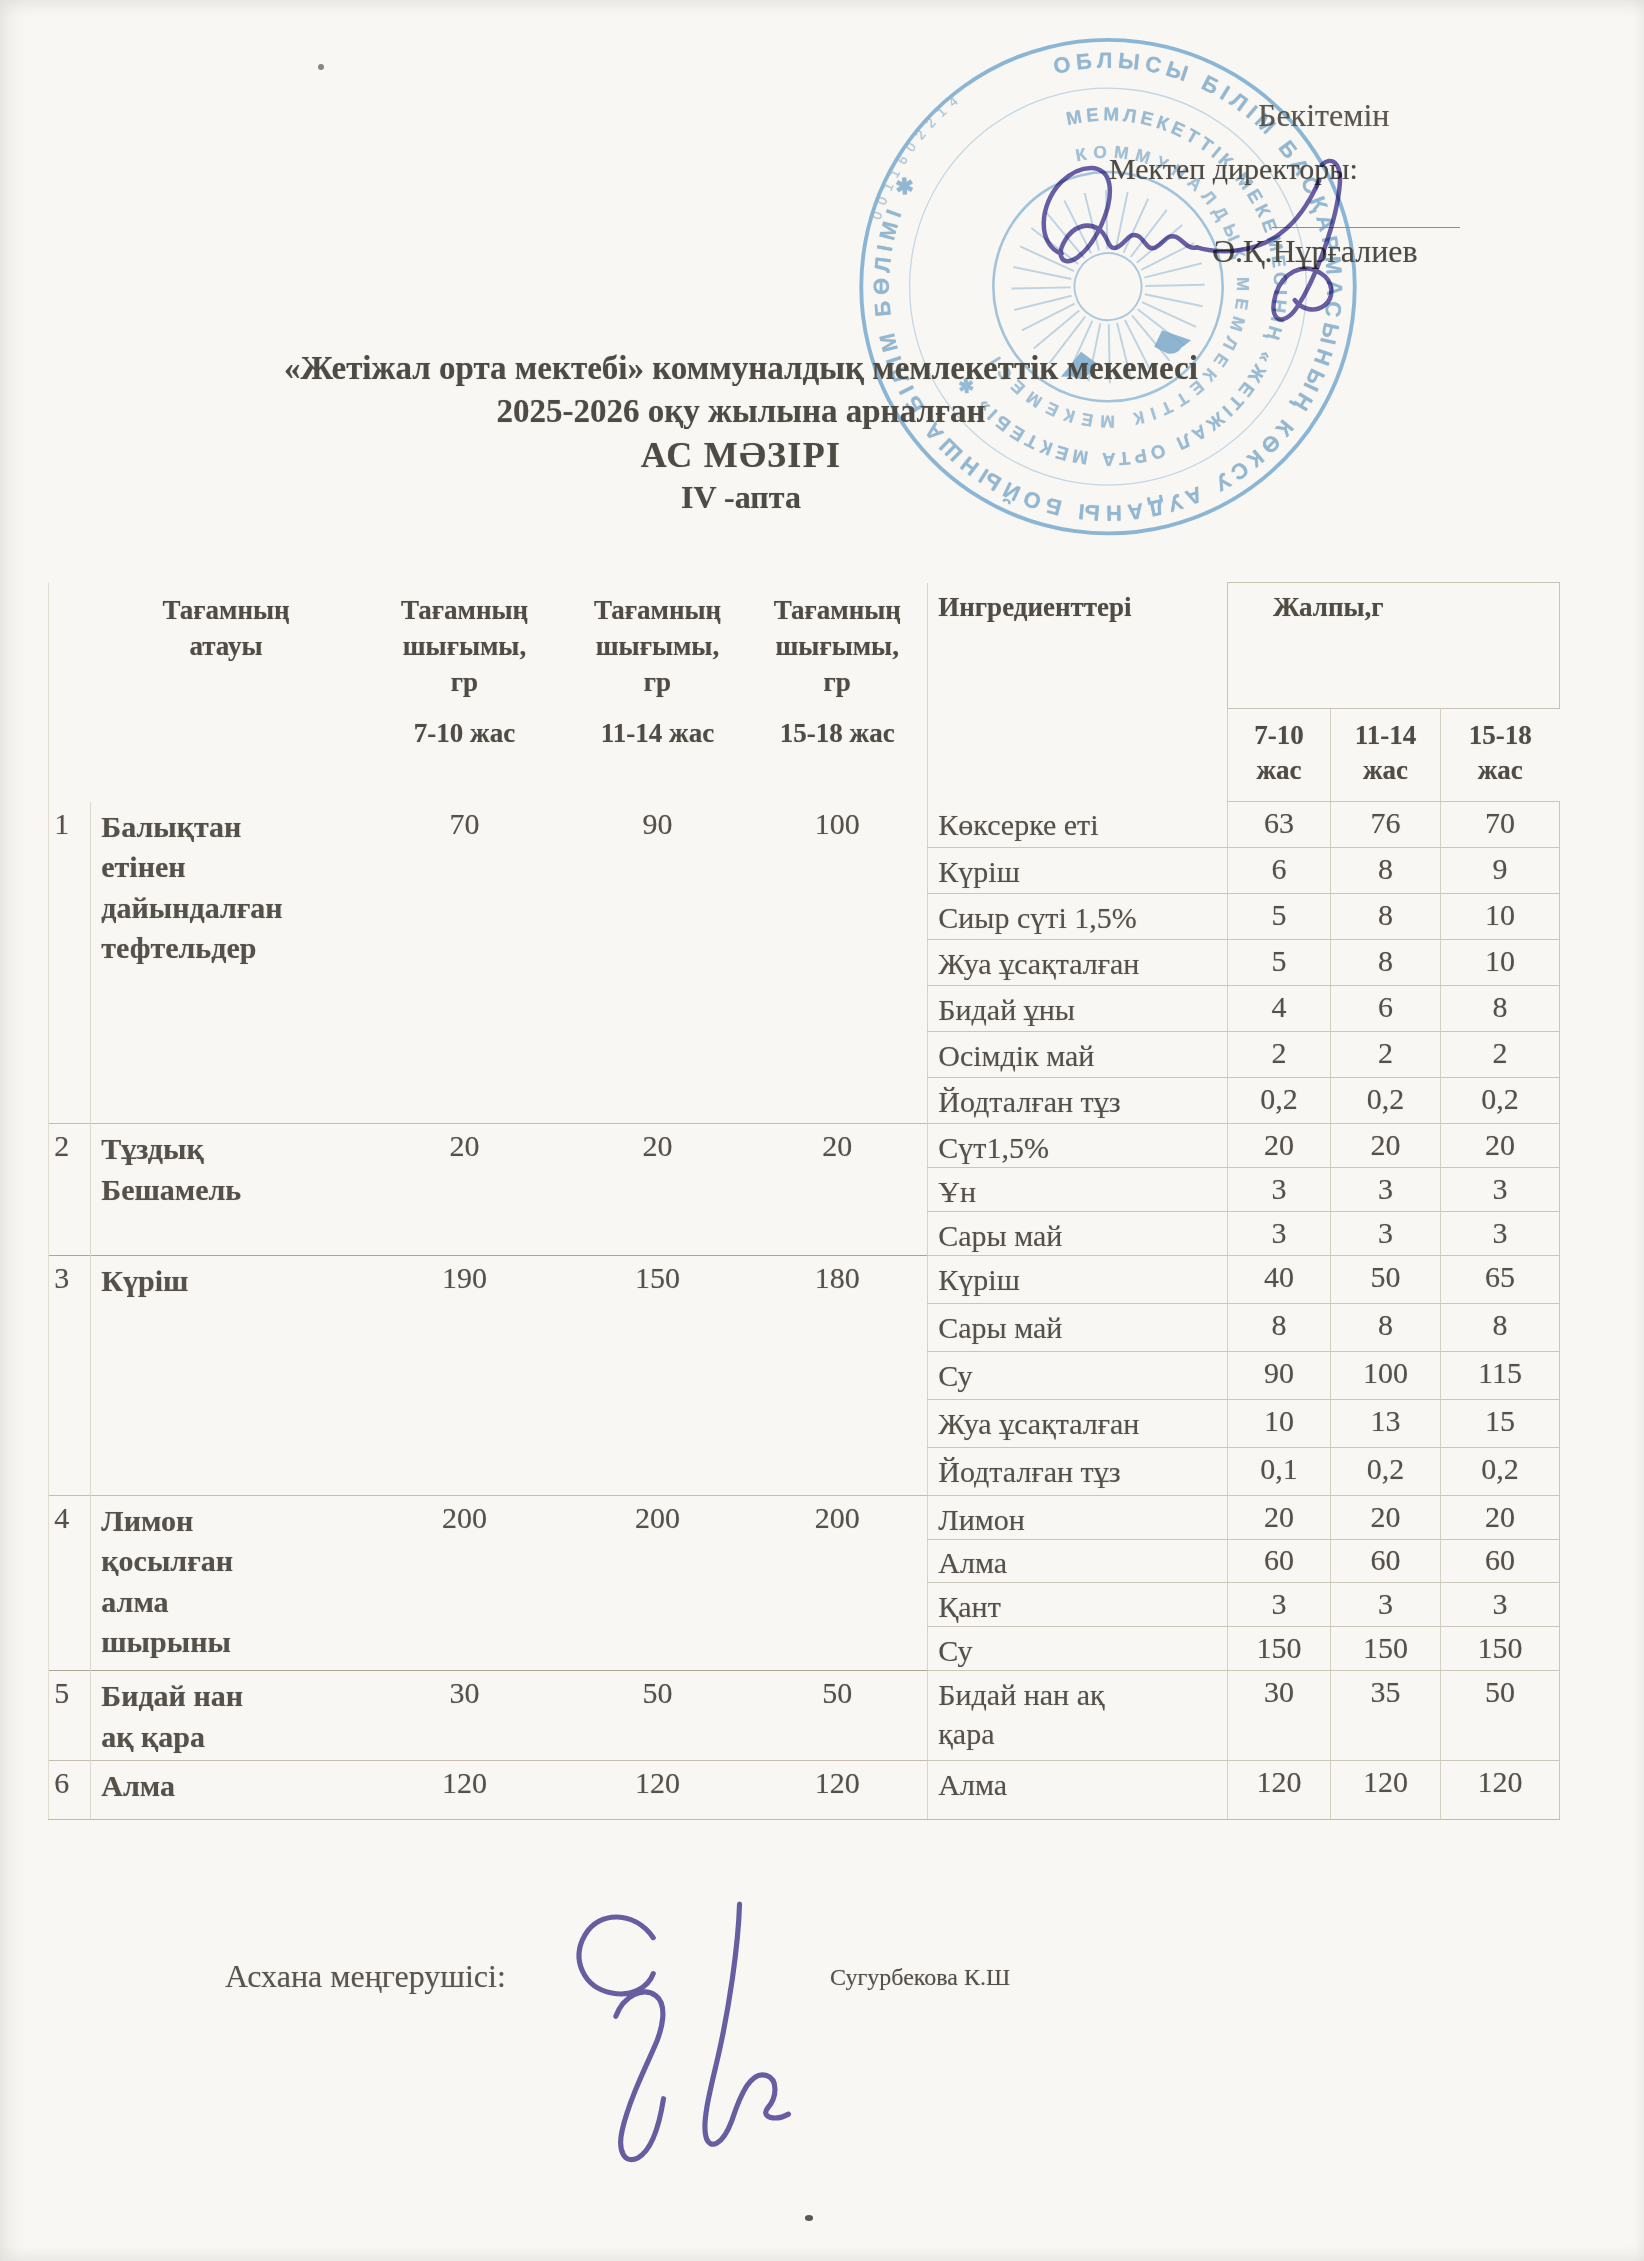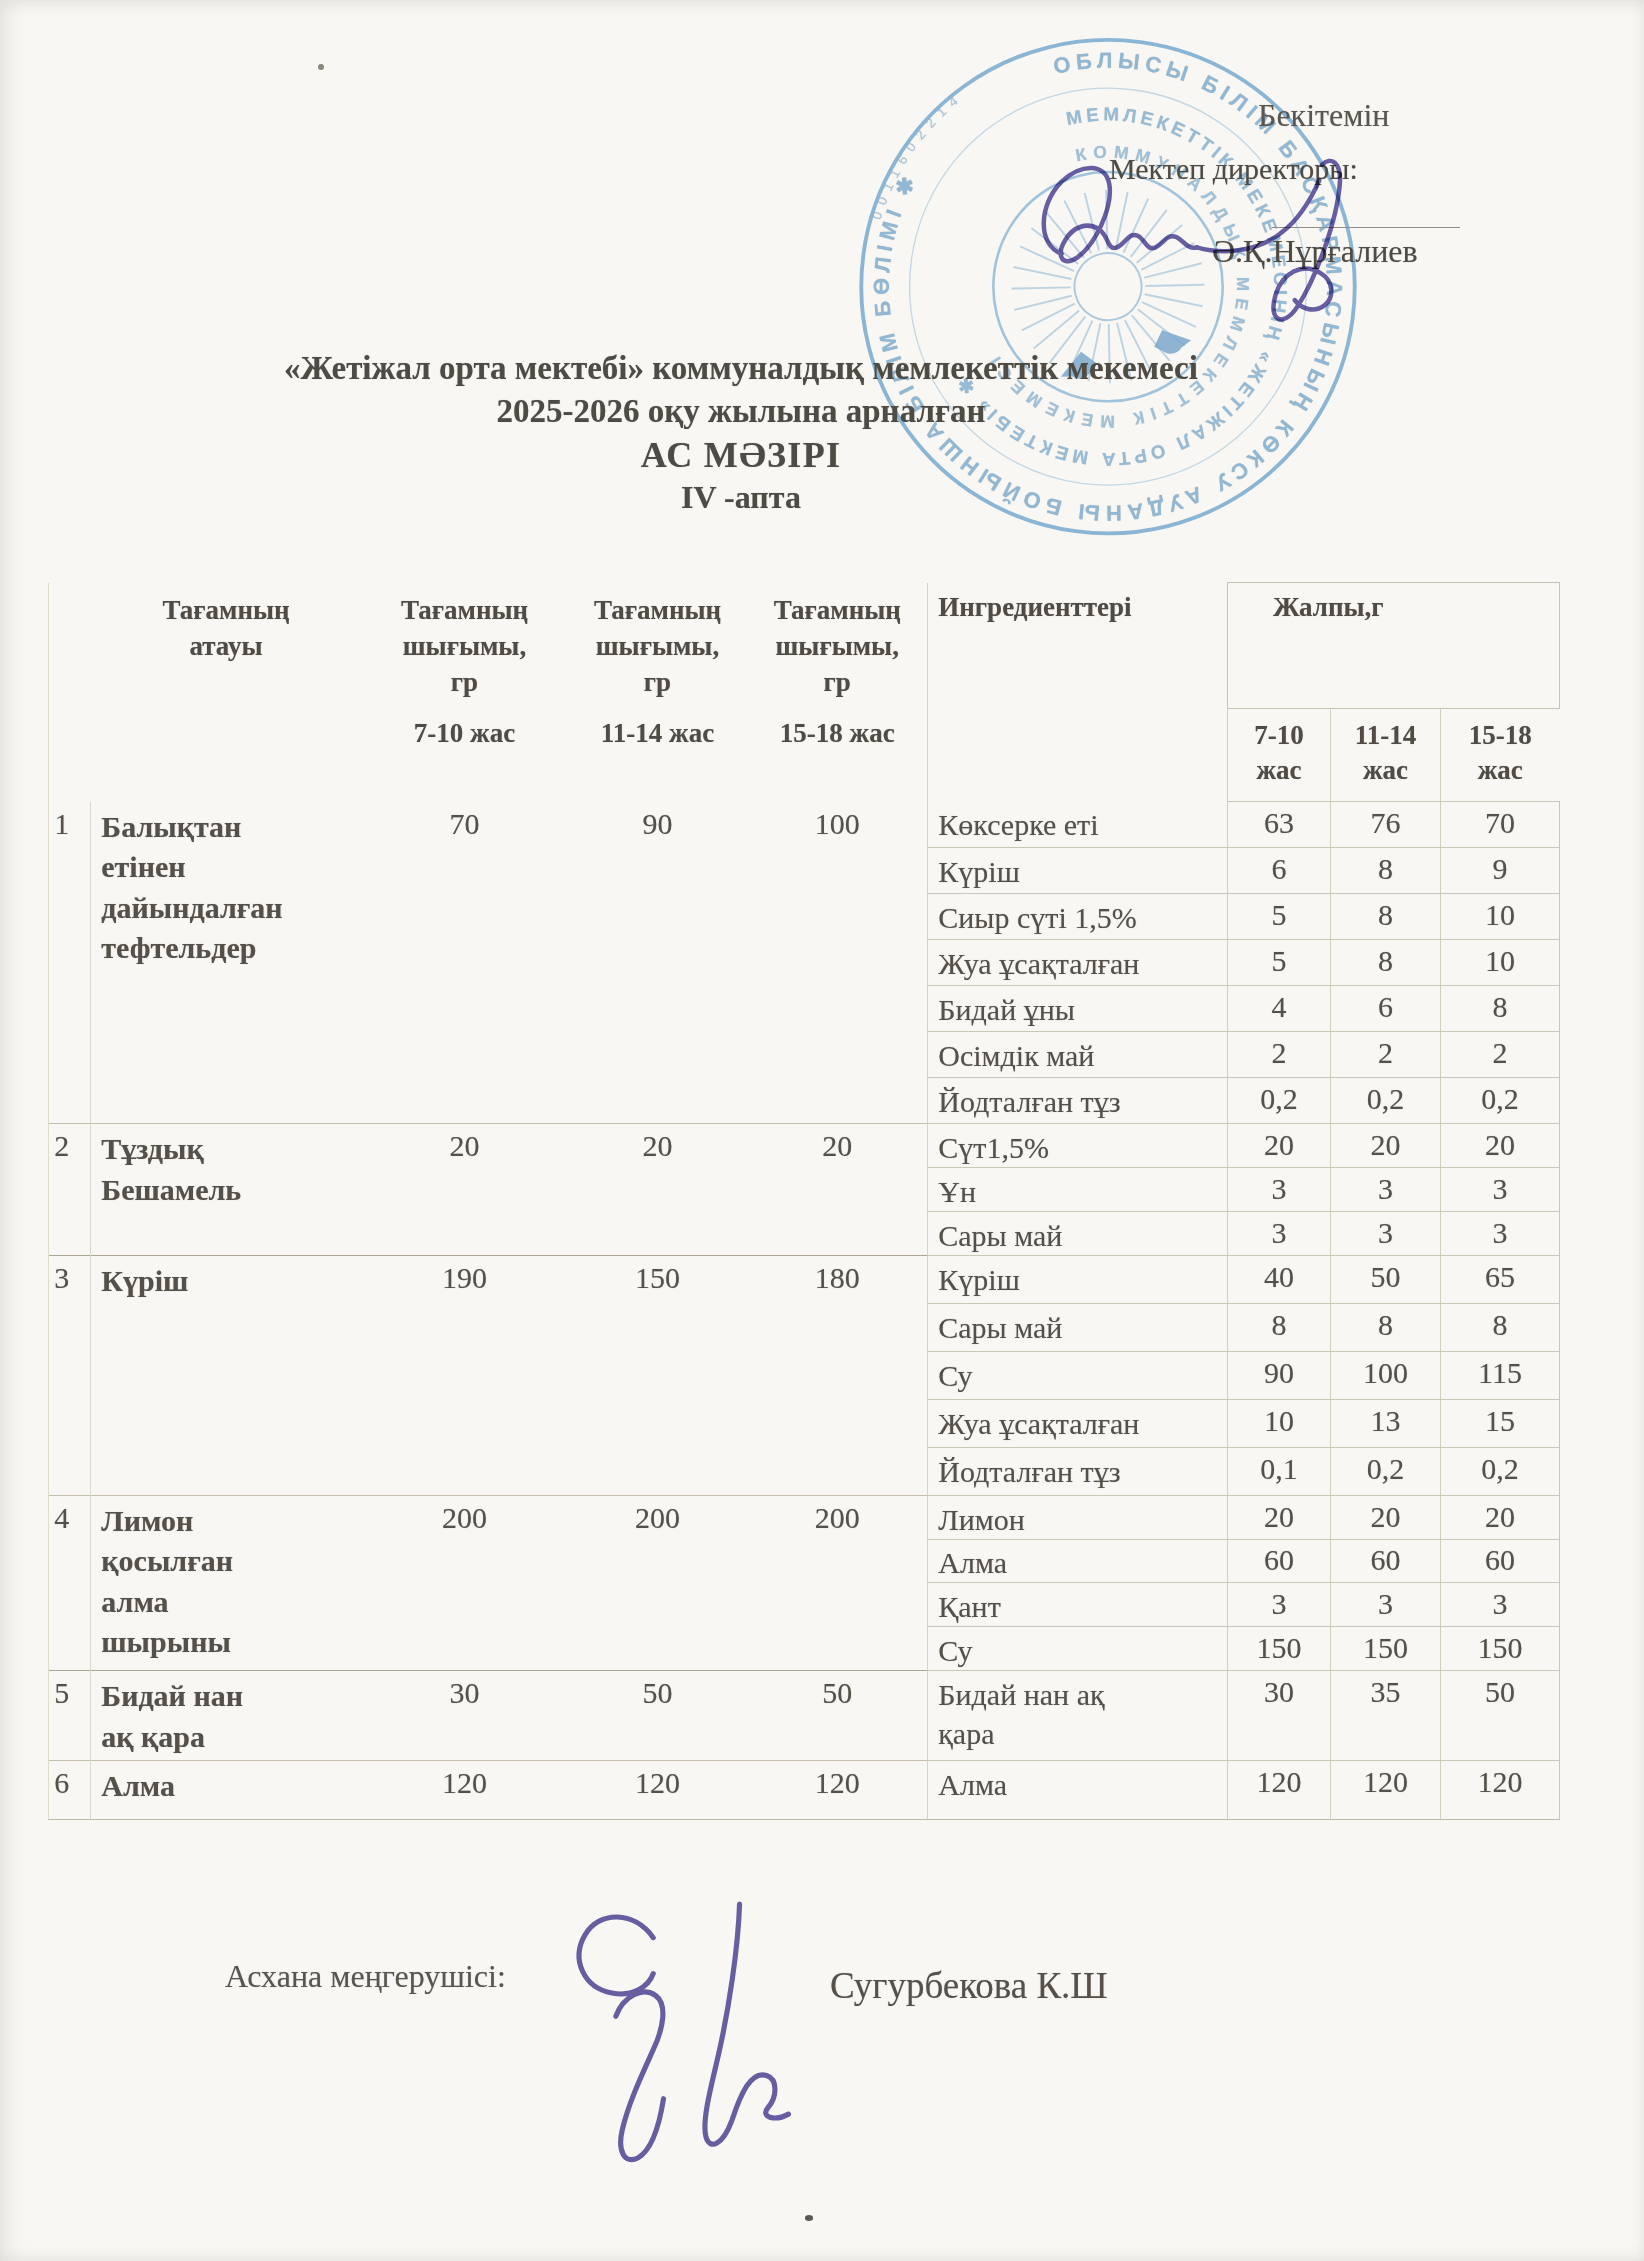--- a/index.html
+++ b/index.html
@@ -19,21 +19,21 @@
   #director-name{left:1212px;top:233px;font-size:32px;}
   
   #title-org{top:322px;font-size:33px;}
   #title-year{top:365px;font-size:33px;}
   #title-menu{top:406px;font-size:36px;letter-spacing:1.3px;}
   #title-week{top:451px;font-size:32px;}
   #title-date{top:482px;font-size:33px;}
   #title-day{top:540px;font-size:32px;width:1533px;}
   
   #footer-label{left:225px;top:1958px;font-size:32px;color:#5a564f;}
-  #footer-name{left:830px;top:1964px;font-size:37px;color:#55514a;}
+  #footer-name{left:830px;top:1964px;font-size:24px;color:#55514a;}
   
   #menu{position:absolute;left:48px;top:582px;border-collapse:collapse;table-layout:fixed;}
   #menu th,#menu td{vertical-align:top;overflow:hidden;}
   #menu thead th{font-weight:bold;font-size:27px;color:#504c45;padding-top:9px;text-align:center;}
   #menu thead tr.hA{height:126px;}
   #menu thead tr.hB{height:93px;}
   .wrapwords{word-spacing:2577px;line-height:1.35;}
   .h-blank{border-left:1.3px solid #e2dccf;}
   .h-name{padding:9px 52px 0 52px;}
   .h-yield{padding:9px 13px 0 13px;}

